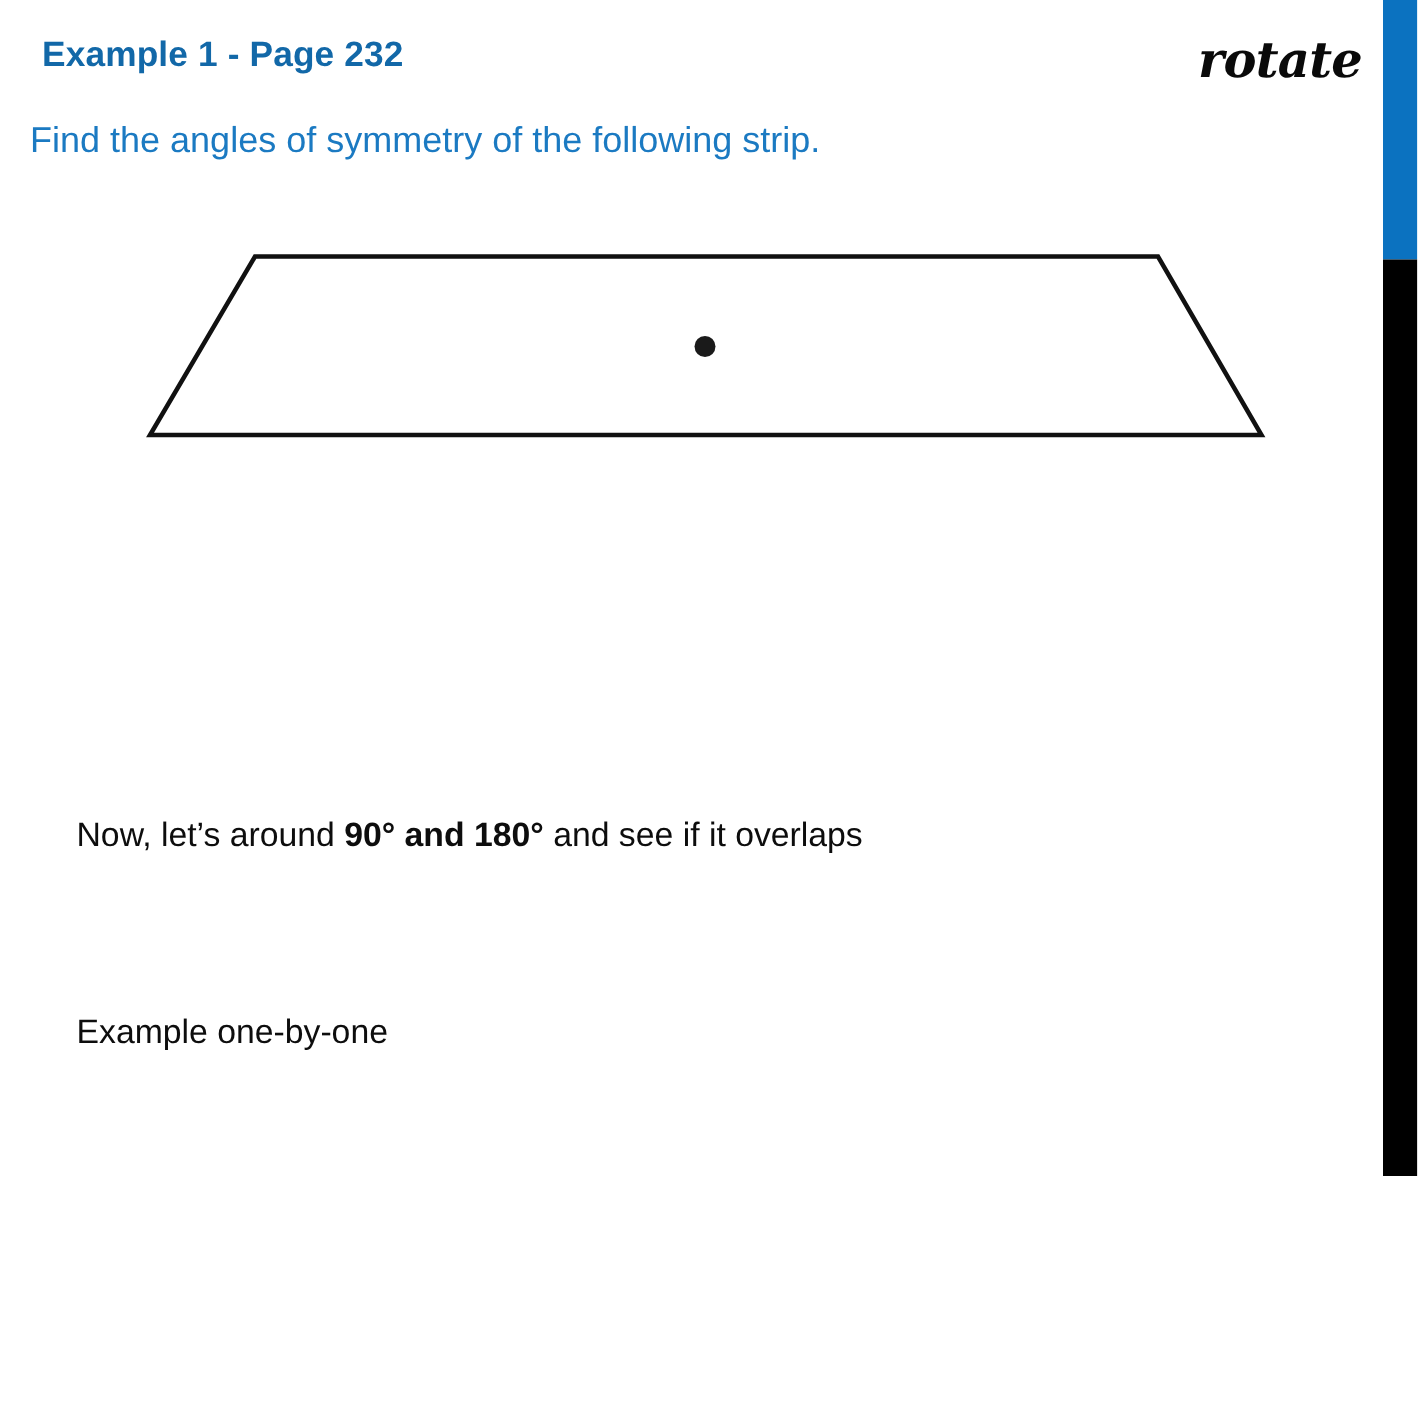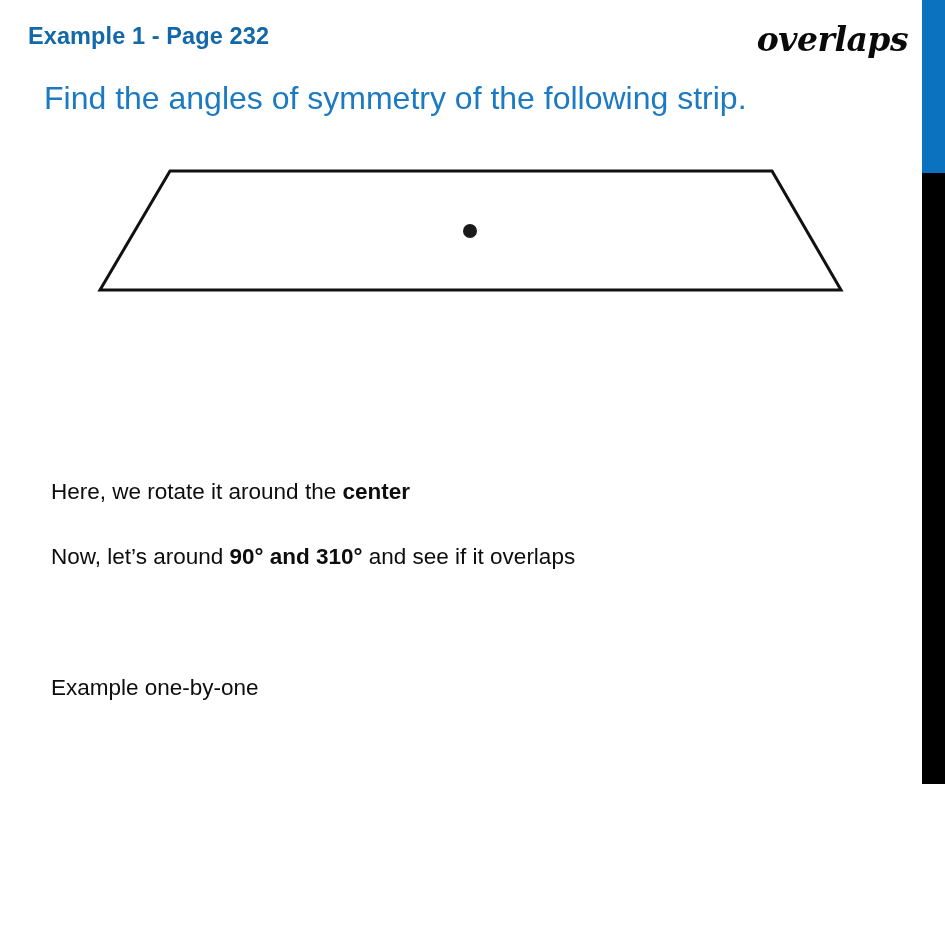--- a/index.html
+++ b/index.html
@@ -43,23 +43,23 @@
     left: 28px;
     top: 23px;
     font-size: 23.5px;
     font-weight: bold;
     color: #1268A8;
     letter-spacing: 0.1px;
     white-space: nowrap;
   }
   #subtitle {
     position: absolute;
-    left: 44px;
+    left: 20px;
     top: 80px;
-    font-size: 32px;
+    font-size: 24px;
     font-weight: normal;
     color: #1B7AC2;
     white-space: nowrap;
   }
   #brand-logo {
     position: absolute;
     right: 37px;
     top: 20px;
     font-family: "DejaVu Serif", "Liberation Serif", serif;
     font-size: 33px;
@@ -101,26 +101,25 @@
 
 <div id="slide" style="background: rgb(255, 255, 255);">
 
   <div class="edge-bar" id="edge-bar-blue" style="background: rgb(11, 114, 192);"></div>
   <div class="edge-bar" id="edge-bar-black" style="background: rgb(0, 0, 0);"></div>
 
   <div id="page-title" style="color: rgb(18, 104, 168);">Example 1 - Page 232</div>
 
   <div id="subtitle" style="color: rgb(27, 122, 194);">Find the angles of symmetry of the following strip.</div>
 
-  <div id="brand-logo" style="color: rgb(10, 10, 10);">overlaps</div>
+  <div id="brand-logo" style="color: rgb(10, 10, 10);">rotate</div>
 
   <div id="figure-area">
     <svg width="945" height="340" viewBox="0 0 945 340" xmlns="http://www.w3.org/2000/svg">
       <polygon id="strip-shape" points="170,171 772,171 841,290 100,290" fill="#ffffff" stroke="#111111" stroke-width="3" stroke-linejoin="miter"></polygon>
       <circle id="strip-center-dot" cx="470" cy="231" r="7" fill="#1a1a1a"></circle>
     </svg>
   </div>
 
-  <div class="body-line" id="body-line-1"><span>Here, we rotate it around the </span><b>center</b></div>
-  <div class="body-line" id="body-line-2"><span>Now, let’s around </span><b>90° and 310°</b><span> and see if it overlaps</span></div>
+  <div class="body-line" id="body-line-2"><span>Now, let’s around </span><b>90° and 180°</b><span> and see if it overlaps</span></div>
   <div class="body-line" id="body-line-3"><span>Example one-by-one</span></div>
 
 </div>
 
 </body></html>

